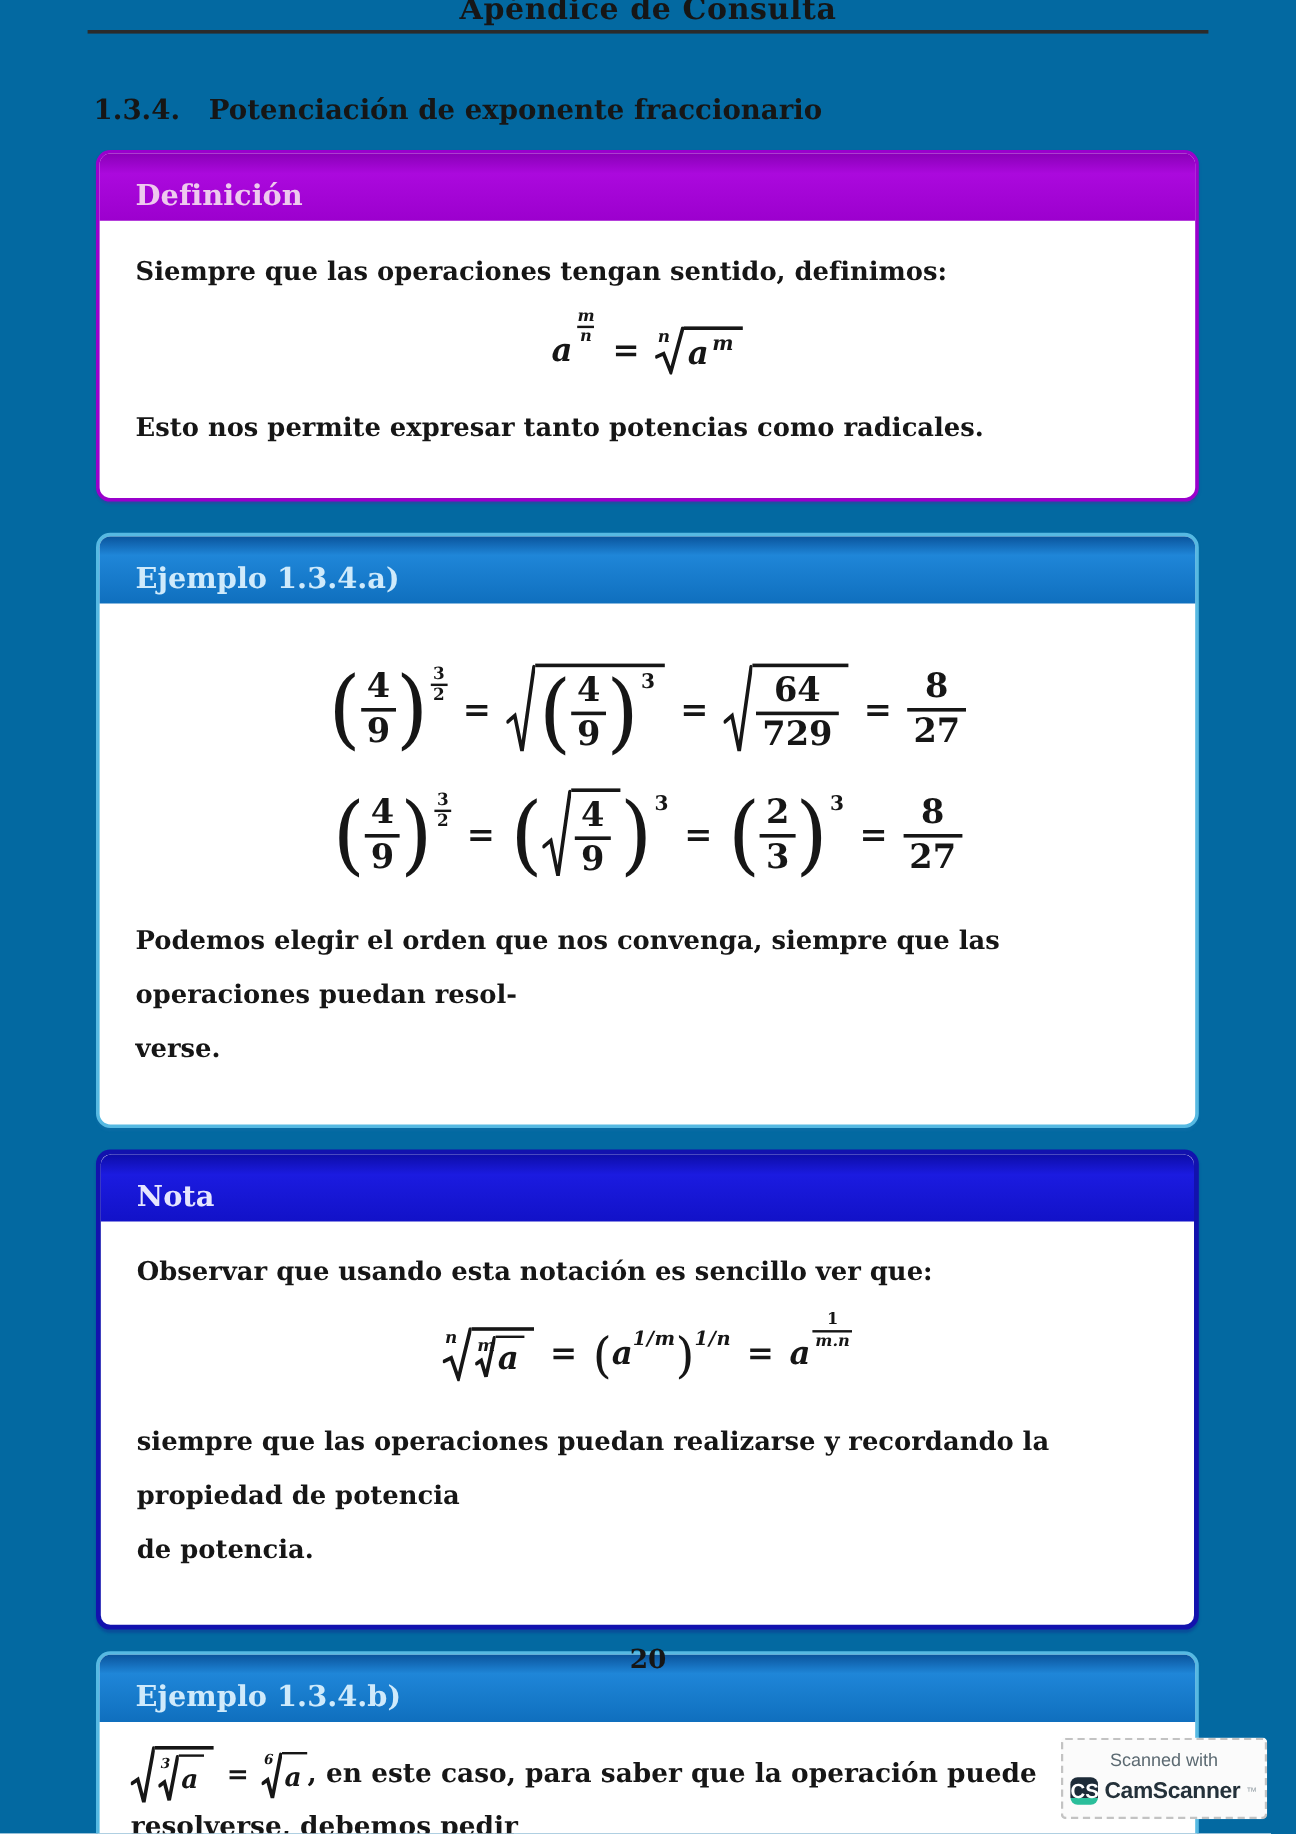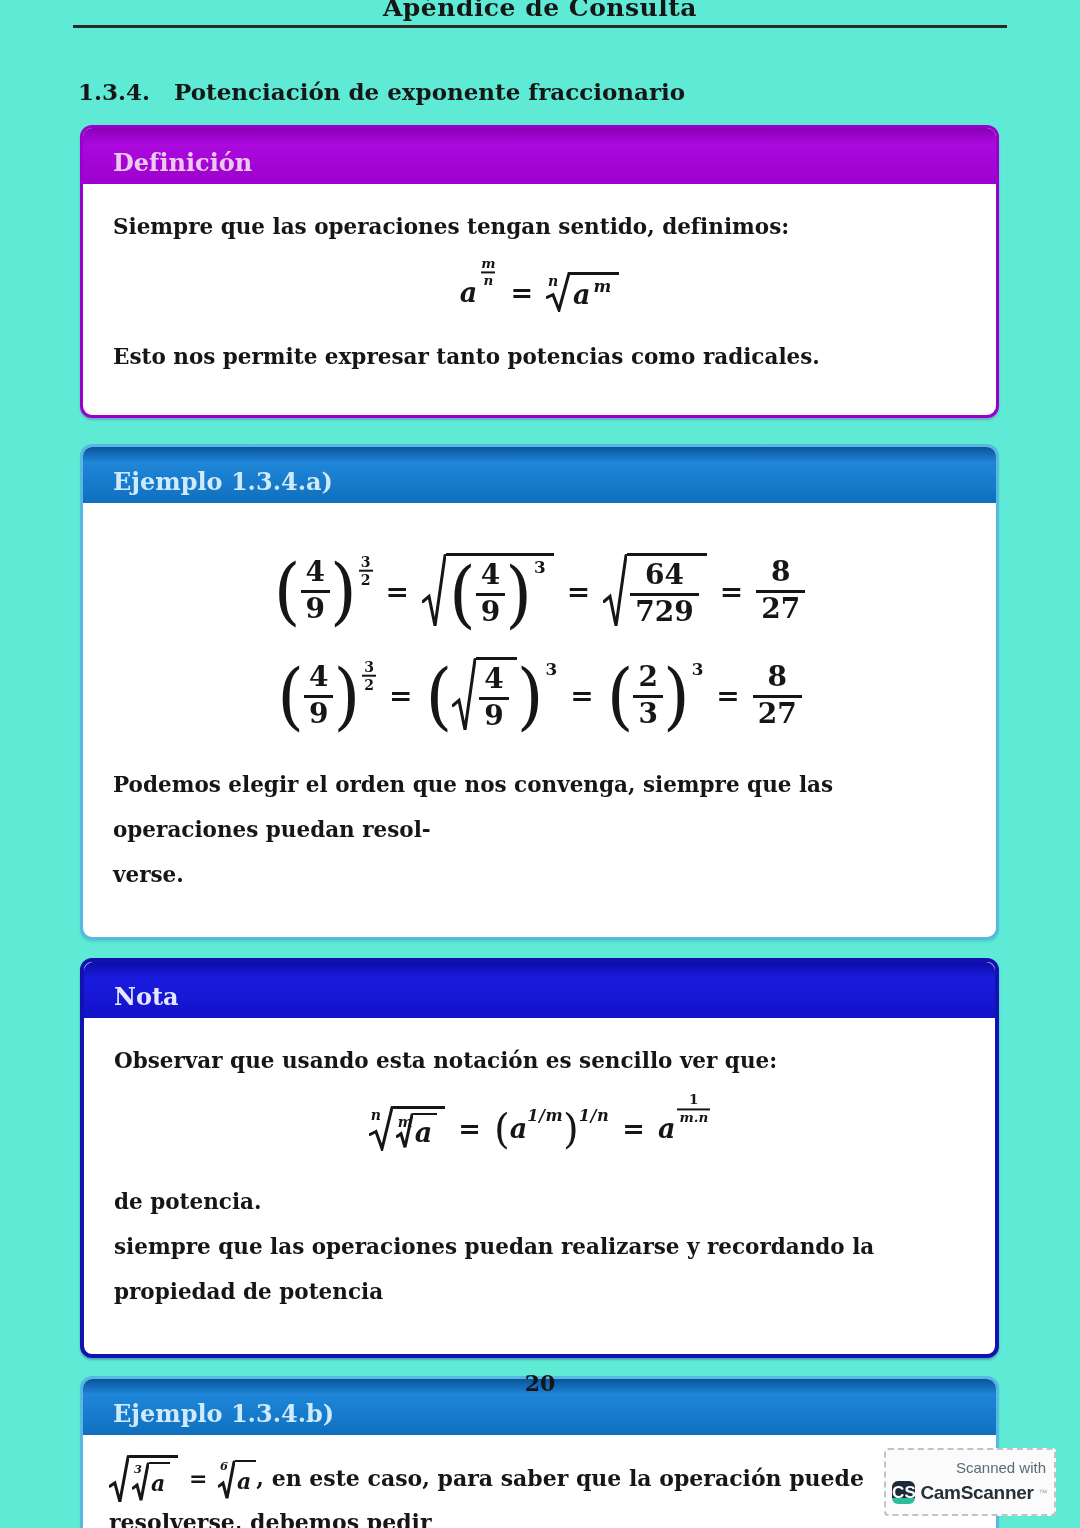--- a/index.html
+++ b/index.html
@@ -1,18 +1,18 @@
 <!DOCTYPE html>
 <html lang="es"><head>
 <meta charset="utf-8">
 <style>
   html,body{margin:0;padding:0;background:#ffffff;}
   .page{
     width:1080px;height:1528px;position:relative;overflow:hidden;
-    background:#5eead4;color:#161616;
+    background:#0369a1;color:#161616;
     font-family:"DejaVu Serif","Liberation Serif",serif;
     font-weight:700;
   }
   
   .runhead{ text-align:center; font-size:25px; letter-spacing:.5px; margin-top:-7px; }
   .title-rule{ border:none; border-top:3px solid #2b2b2b; margin:3px 73px 0 73px; }
 
   
   .sec-heading{ margin:50px 0 20px 78px; font-size:23px; }
   .sec-heading .secnum{ margin-right:24px; }
@@ -64,21 +64,21 @@
 
   
   .ejb-text{ font-size:22px; line-height:46px; margin:2px 0; }
   .ejb-text .rad{ vertical-align:middle; }
 
   
   .pagenum{ position:absolute; left:0; right:0; top:1370px; text-align:center; font-size:22px; }
   .scan-badge{
     position:absolute; right:24px; top:1448px; width:152px;
     border:2px dashed #c3c3c3; border-radius:4px; background:#fbfbfb;
-    padding:9px 8px 10px; text-align:right;
+    padding:9px 8px 10px; text-align:center;
     font-family:"Liberation Sans","DejaVu Sans",sans-serif; font-weight:400;
   }
   .scan-line1{ color:#5c6a72; font-size:15px; margin-bottom:5px; }
   .scan-line2{ display:flex; align-items:center; justify-content:center; gap:5px; }
   .cs-logo{ width:23px; height:23px; border-radius:6px; color:#ffffff;
             background:linear-gradient(180deg,#1d2b38 76%,#2bbe9b 76%);
             display:inline-flex; align-items:center; justify-content:center;
             font-size:17px; font-weight:700; }
   .cs-brand{ color:#24313a; font-size:19px; font-weight:700; letter-spacing:-.3px; }
   .cs-tm{ color:#9aa4aa; font-size:9px; vertical-align:top; }
@@ -268,22 +268,22 @@
         <span class="grp">
           <span class="mi">a</span>
             <span class="supfrac">
               <span class="fn">1</span>
               <span class="fd mi">m.n</span>
             </span>
         </span>
       </div>
 
       <p>
+        <span class="closing-line">siempre que las operaciones puedan realizarse y recordando la propiedad de potencia</span>
         <span class="closing-line">de potencia.</span>
-        <span class="closing-line">siempre que las operaciones puedan realizarse y recordando la propiedad de potencia</span>
       </p>
     </div>
   </section>
 
   <section class="box ej-box mb34">
     <div class="box-head">Ejemplo 1.3.4.b)</div>
     <div class="box-body" style="padding:16px 26px 14px;">
       <p class="ejb-text">
         <span class="rad" style="padding-left:20px;">
           <svg class="rsvg" style="width:20px;" viewBox="0 0 24 60" preserveAspectRatio="none">

